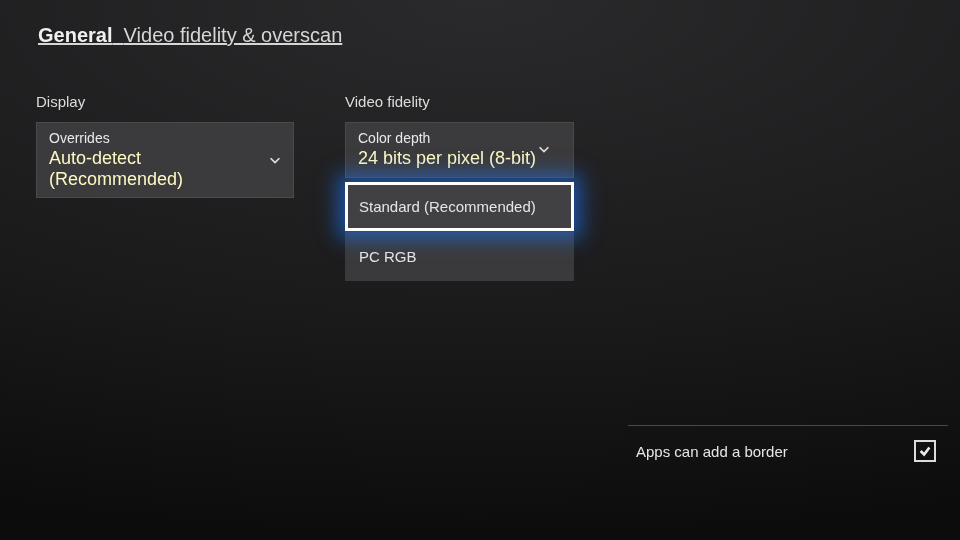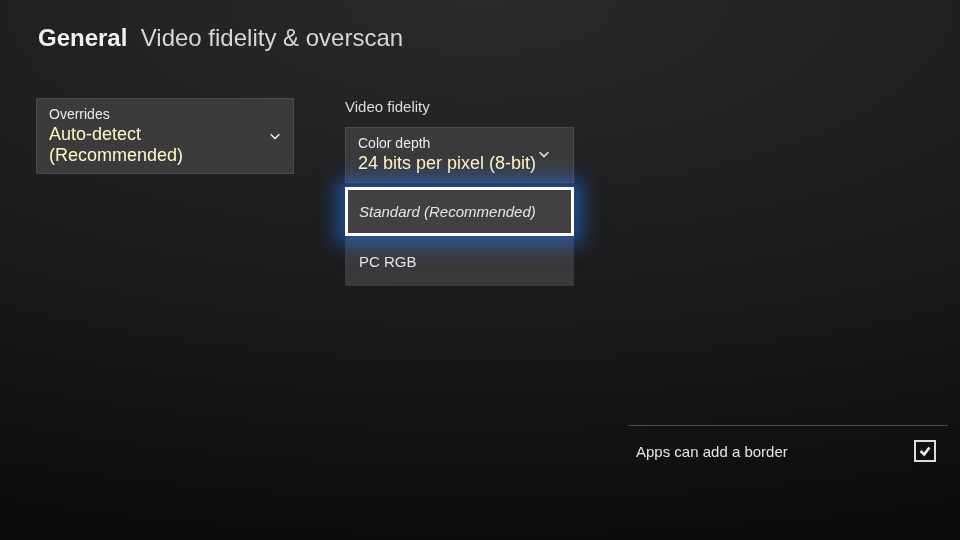--- a/index.html
+++ b/index.html
@@ -7,23 +7,24 @@
     width: 960px;
     height: 540px;
     background: radial-gradient(ellipse 140% 100% at 50% 0%, #2a2a2c 0%, #1a1a1b 60%, #0c0c0d 100%);
     font-family: "Segoe UI", Arial, sans-serif;
     color: #e8e8e8;
     overflow: hidden;
     position: relative;
   }
   .header {
     padding: 24px 0 0 38px;
-    font-size: 24px;
+    font-size: 20px;
     font-weight: 300;
     color: #d6d6d6;
+    text-decoration: underline;
   }
   .header .bold { font-weight: 600; color: #f0f0f0;}
   .columns {
     display: flex;
     padding: 46px 0 0 36px;
     gap: 22px;
   }
   .col { display: flex; flex-direction: column; }
   .col-display { width: 258px; }
   .col-fidelity { width: 258px; padding-left: 29px; }
@@ -65,21 +66,20 @@
     border-top: 1px solid #2e2e30;
     cursor:pointer;
   }
   .option.selected {
     background: #414143;
     border: 3px solid #ffffff;
     padding: 13px 11px;
     box-shadow: 0 0 18px 8px rgba(30,120,255,0.55);
     position: relative;
     z-index: 2;
-    font-style: italic;
   }
   .overscan-desc {
     font-size: 14.5px;
     line-height: 1.45;
     color: #e0e0e0;
     padding-right: 30px;
   }
   .overscan-toggle {
     position: absolute;
     bottom: 64px;
@@ -103,20 +103,21 @@
 <body>
 
 <div class="header">
   <span class="bold">General</span>
   &nbsp;<span>Video fidelity &amp; overscan</span>
 </div>
 
 <div class="columns">
 
   <div class="col col-display">
+    <div class="col-label">Display</div>
     <div class="dropdown">
       <div class="dd-text">
         <span class="dd-title">Overrides</span>
         <span class="dd-sub">Auto-detect (Recommended)</span>
       </div>
       <span class="chevron">
         <svg viewBox="0 0 16 16">
             <polyline points="3,6 8,11 13,6"></polyline>
           </svg>
       </span>

